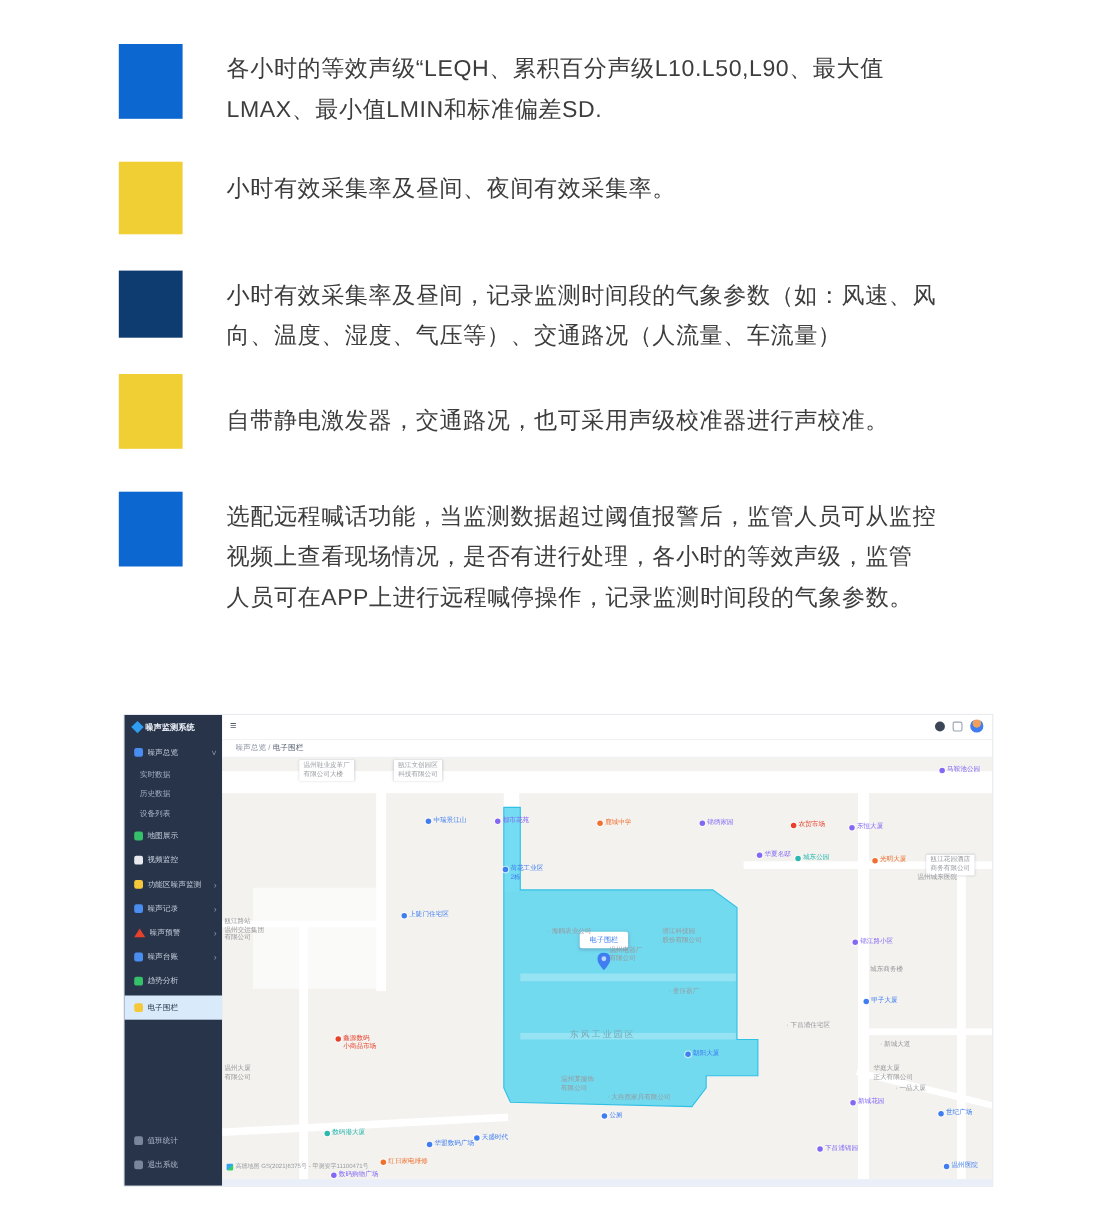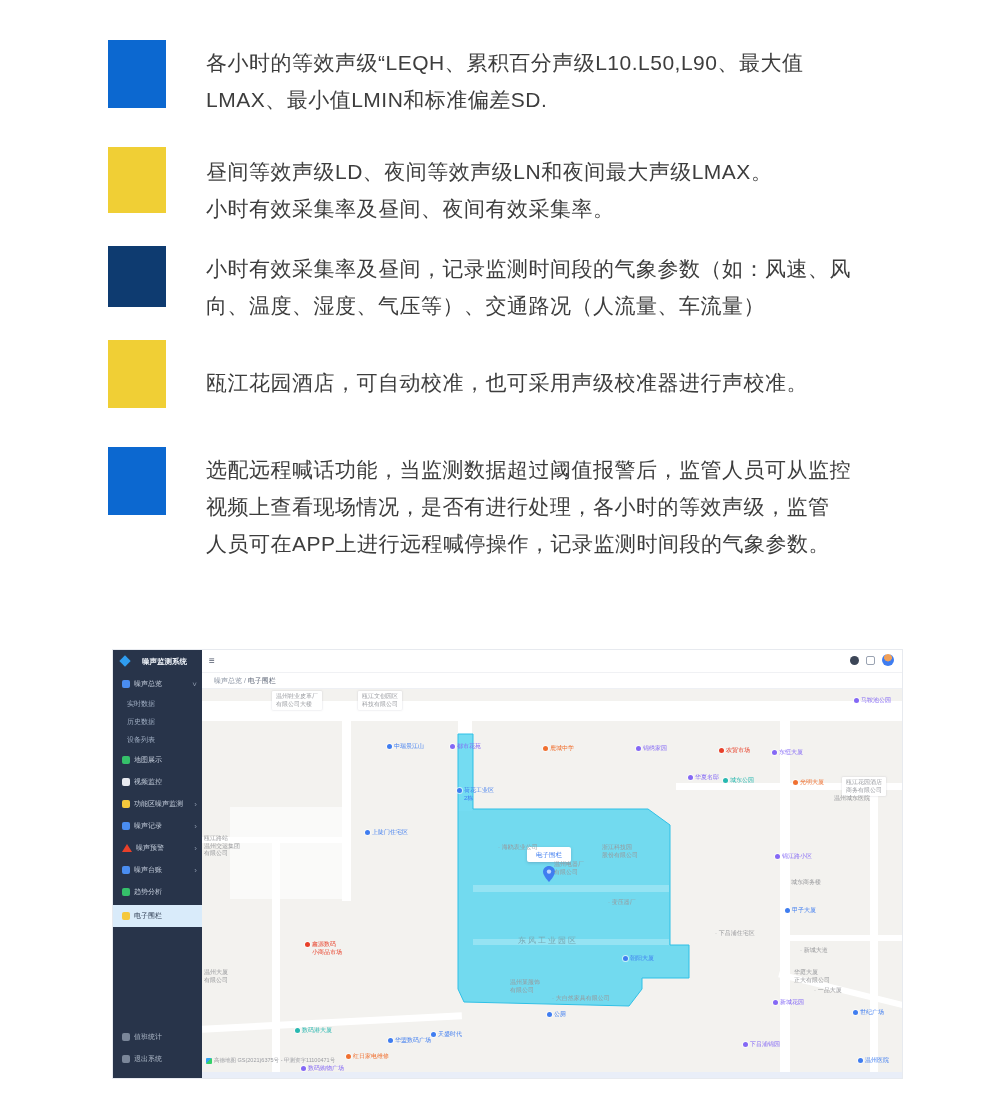--- a/index.html
+++ b/index.html
@@ -9,21 +9,21 @@
   
   .bullet-row{position:absolute;left:108px;display:flex;align-items:flex-start;}
   .sq{width:58px;flex:none;}
   .btxt{margin-left:40px;font-size:21px;line-height:37px;color:#3d3d3d;letter-spacing:.5px;}
   #fence-caption{position:absolute;left:113px;top:589px;font-size:21px;color:#3d3d3d;letter-spacing:.5px;}
 
   
   #app{position:absolute;left:113px;top:650px;width:789px;height:428px;background:#f7f8fa;
        box-shadow:0 0 0 1px #e7eaef;overflow:hidden;font-family:"Liberation Sans",sans-serif;}
   #sidebar{position:absolute;left:0;top:0;width:89px;height:428px;background:#28344a;}
-  #logo{display:flex;gap:13px;padding:7px 16px 6px 8px;}
+  #logo{display:flex;gap:3px;padding:7px 16px 6px 8px;}
   .logo-diamond{width:8px;height:8px;background:#2f9df0;transform:rotate(45deg);flex:none;}
   .logo-text{color:#eef2f8;font-size:7.5px;font-weight:bold;white-space:nowrap;filter:blur(.3px);}
   .sitem{display:flex;align-items:center;gap:4px;height:22px;padding:0 5px 0 9px;color:#c3ccda;
          font-size:7px;white-space:nowrap;filter:blur(.35px);cursor:pointer;}
   .sitem.sub{padding-left:14px;color:#9fadc2;height:18px;}
   .sitem.active{background:#d9ebfa;color:#2c3a50;margin:2px 0;}
   .sicon{width:8px;height:8px;border-radius:2px;flex:none;}
   .sicon.alert{width:0;height:0;border-left:5px solid transparent;border-right:5px solid transparent;
                border-bottom:8px solid #e8402a;border-radius:0;background:transparent!important;}
   .caret{margin-left:auto;color:#8a96aa;font-size:8px;}
@@ -73,37 +73,36 @@
     <div class="sq" style="background: rgb(12, 104, 208); height: 68px;"></div>
     <div class="btxt" style="margin-top: 4px;">
           <div>各小时的等效声级“LEQH、累积百分声级L10.L50,L90、最大值</div>
           <div>LMAX、最小值LMIN和标准偏差SD.</div>
         </div>
   </div>
 
   <div class="bullet-row" style="top: 147px;">
     <div class="sq" style="background: rgb(240, 207, 53); height: 66px;"></div>
     <div class="btxt" style="margin-top: 6px;">
-          <div>昼间等效声级LD、夜间等效声级LN和夜间最大声级LMAX。</div>
           <div>小时有效采集率及昼间、夜间有效采集率。</div>
         </div>
   </div>
 
   <div class="bullet-row" style="top: 246px;">
     <div class="sq" style="background: rgb(14, 59, 112); height: 61px;"></div>
     <div class="btxt" style="margin-top: 4px;">
           <div>小时有效采集率及昼间，记录监测时间段的气象参数（如：风速、风</div>
           <div>向、温度、湿度、气压等）、交通路况（人流量、车流量）</div>
         </div>
   </div>
 
   <div class="bullet-row" style="top: 340px;">
     <div class="sq" style="background: rgb(240, 207, 53); height: 68px;"></div>
     <div class="btxt" style="margin-top: 24px;">
-          <div>瓯江花园酒店，可自动校准，也可采用声级校准器进行声校准。</div>
+          <div>自带静电激发器，交通路况，也可采用声级校准器进行声校准。</div>
         </div>
   </div>
 
   <div class="bullet-row" style="top: 447px;">
     <div class="sq" style="background: rgb(12, 104, 208); height: 68px;"></div>
     <div class="btxt" style="margin-top: 4px;">
           <div>选配远程喊话功能，当监测数据超过阈值报警后，监管人员可从监控</div>
           <div>视频上查看现场情况，是否有进行处理，各小时的等效声级，监管</div>
           <div>人员可在APP上进行远程喊停操作，记录监测时间段的气象参数。</div>
         </div>

